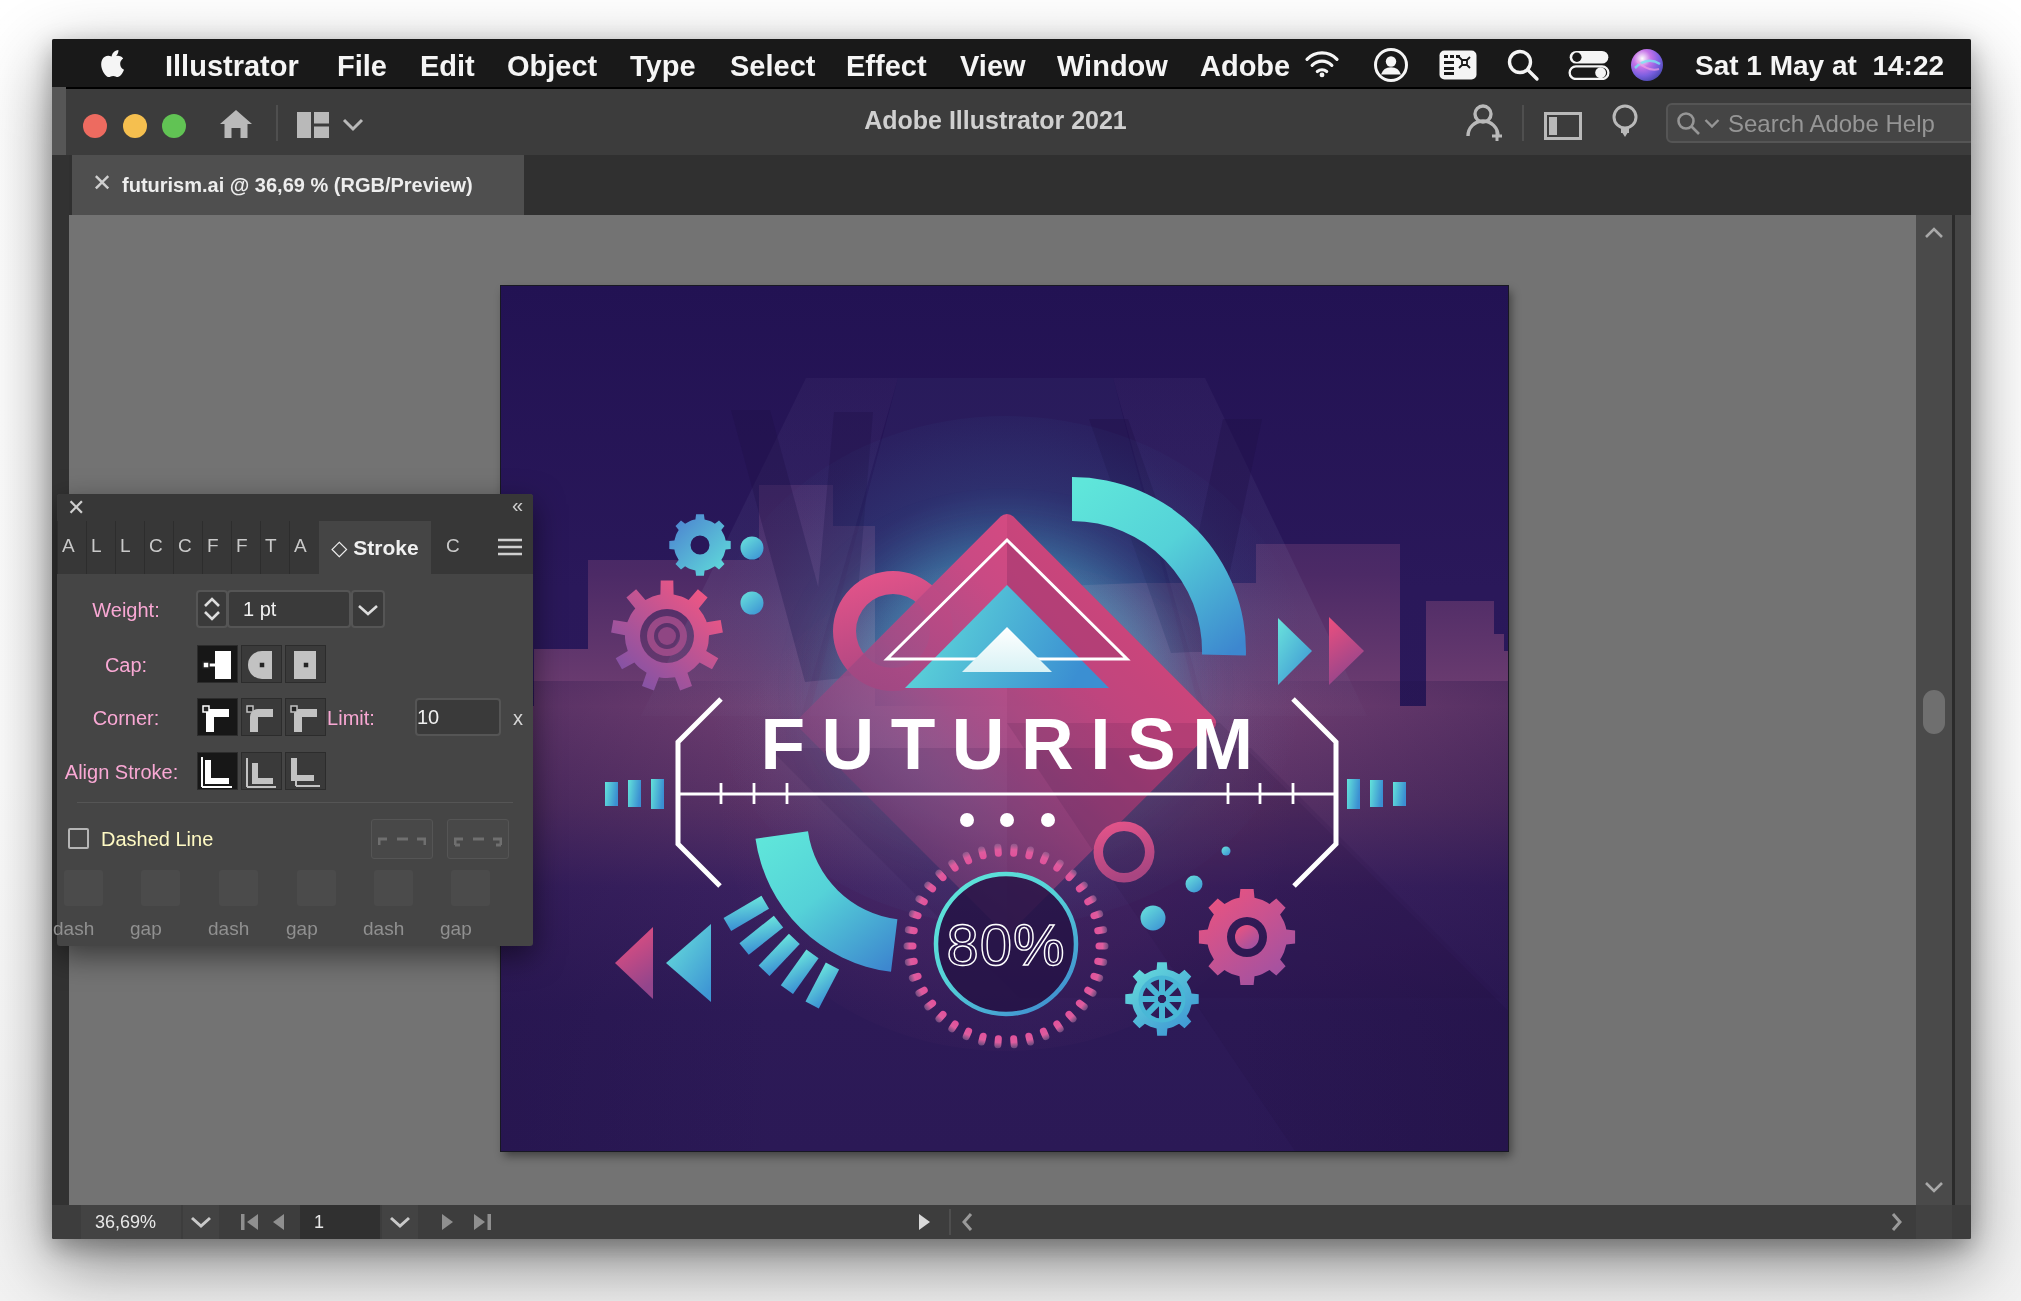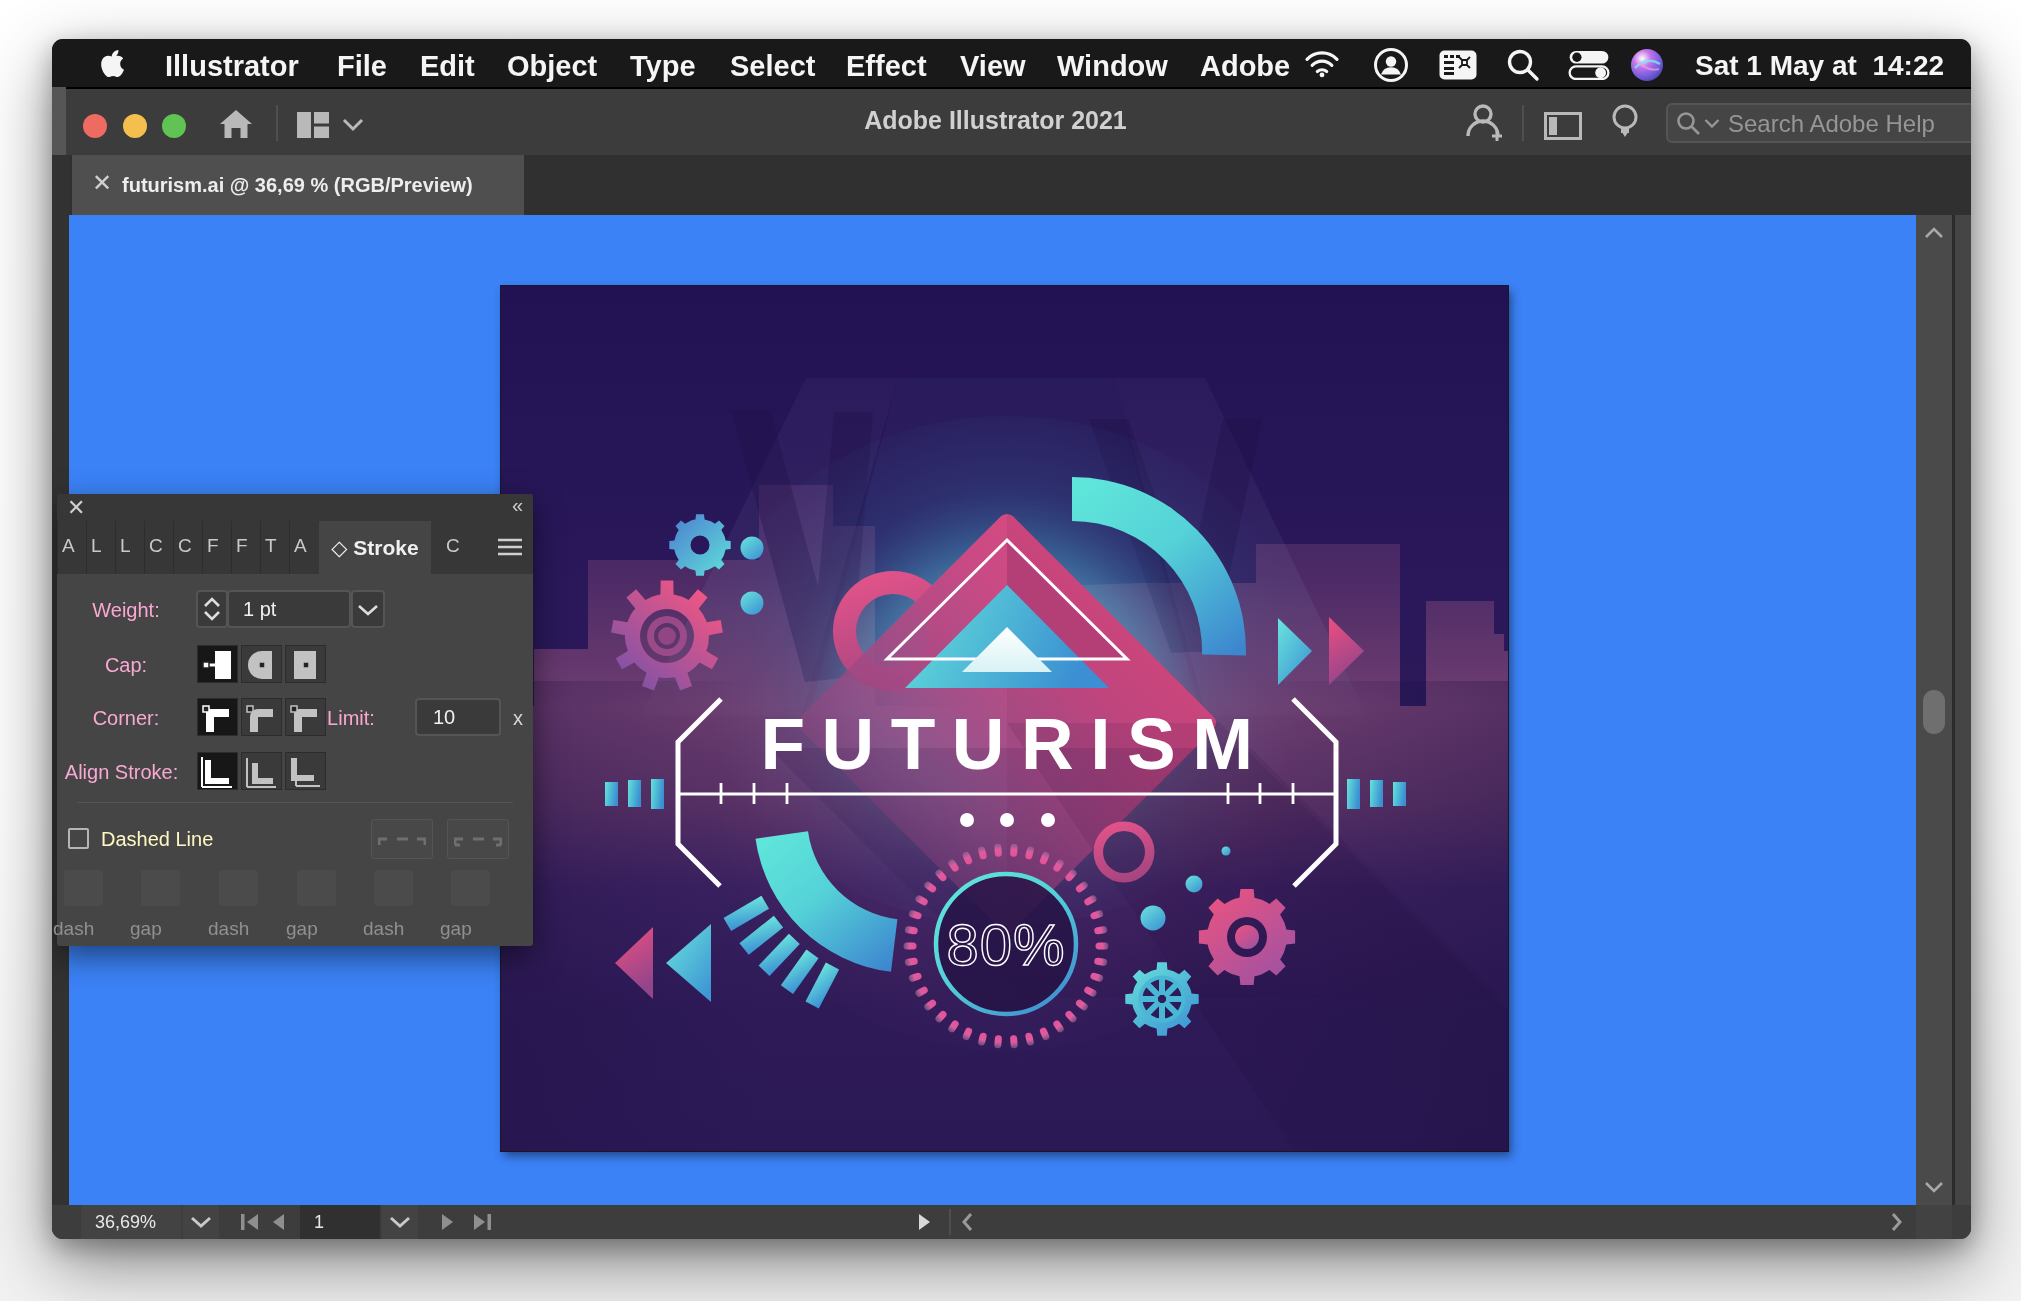--- a/index.html
+++ b/index.html
@@ -1,39 +1,39 @@
 <!DOCTYPE html>
 <html><head><meta charset="utf-8"><style>
 *{margin:0;padding:0;box-sizing:border-box}
 html,body{width:2021px;height:1301px;overflow:hidden;background:#fff;
  font-family:"Liberation Sans",sans-serif;-webkit-font-smoothing:antialiased}
 #stage{position:absolute;left:0;top:0;width:2021px;height:1301px;
  background:linear-gradient(180deg,#fff 0%,#fdfdfd 60%,#f2f2f2 100%)}
 #win{position:absolute;left:52px;top:39px;width:1919px;height:1200px;
- border-radius:11px;overflow:hidden;background:#565656;
+ border-radius:2px;overflow:hidden;background:#565656;
  box-shadow:0 25px 70px rgba(0,0,0,0.45),0 8px 25px rgba(0,0,0,0.28)}
 
 #menubar{position:absolute;left:0;top:0;width:100%;height:48px;background:#191919;
  color:#f5f5f5;font-size:29px}
 #menubar .it{position:absolute;top:11px;white-space:nowrap}
 
 #titlebar{position:absolute;left:14px;top:48px;width:100%;height:68px;background:#3c3c3c;
  border-top:2px solid #000000}
 .tl{position:absolute;top:25px;width:24px;height:24px;border-radius:50%}
 #wtitle{position:absolute;top:17px;left:-30px;width:100%;text-align:center;color:#d0d0d0;
  font-size:25px;font-weight:bold}
 #searchbox{position:absolute;left:1600px;top:14px;width:309px;height:40px;background:#454545;
  border:2px solid #555;border-radius:6px;color:#969696;font-size:24px;line-height:36px}
 
 #tabbar{position:absolute;left:17px;top:116px;right:0;height:60px;background:#303030}
 #doctab{position:absolute;left:3px;top:0;width:452px;height:60px;background:#4f4f4f;
  color:#ededed;font-size:20px;font-weight:bold;line-height:60px}
 #tabbar .x{position:absolute;left:20px;top:-2px;color:#cfcfcf;font-weight:normal;font-size:24px}
 
-#mainarea{position:absolute;left:0px;top:176px;width:1919px;height:1002px;background:#3b82f6}
+#mainarea{position:absolute;left:0px;top:176px;width:1919px;height:1002px;background:#737373}
 #leftstrip{position:absolute;left:0;top:116px;width:17px;height:1089px;background:#323232}
 #rightstrip{position:absolute;left:1900px;top:176px;width:19px;height:1029px;background:#454545;border-left:3px solid #2b2b2b}
 #vscroll{position:absolute;left:1864px;top:176px;width:36px;height:990px;background:#4a4a4a}
 #vthumb{position:absolute;left:7px;top:475px;width:22px;height:44px;background:#6f6f6f;border-radius:11px}
 .scar{position:absolute;color:#a8a8a8;font-size:26px;font-weight:bold}
 
 #art{position:absolute;left:449px;top:71px;width:1007px;height:865px;
  box-shadow:0 0 0 1px #181823,3px 5px 9px rgba(0,0,0,0.45)}
 
 #statusbar{position:absolute;left:0;top:1166px;width:1919px;height:34px;background:#3d3d3d;
@@ -502,21 +502,21 @@
             <rect x="5" y="7" width="6" height="6" fill="#242424" stroke="#c2c2c2" stroke-width="1.5"></rect>
           </svg>
         </div>
         <div class="pbtn" style="left:228px;top:204px">
           <svg class="" style="position:absolute;left:0px;top:0px;" width="41" height="38" viewBox="0 0 41 38">
             <path d="M8 33 V14 L12 10 H31 V18 H16 V33 Z" fill="#c2c2c2"></path>
             <rect x="5" y="7" width="6" height="6" fill="#242424" stroke="#c2c2c2" stroke-width="1.5"></rect>
           </svg>
         </div>
         <div class="plabel" style="left:240px;top:213px;width:108px">Limit:</div>
-        <div class="pctl" style="left:358px;top:204px;width:86px;height:38px;color:#f0f0f0;padding-left:16px;line-height:34px">10</div>
+        <div class="pctl" style="left:358px;top:204px;width:86px;height:38px;color:#f0f0f0;line-height:34px">10</div>
         <div style="position:absolute;left:456px;top:213px;color:#d6d6d6">x</div>
         <div class="plabel" style="left:0px;top:267px;width:129px">Align Stroke:</div>
         <div class="pbtn act" style="left:140px;top:258px">
           <svg class="" style="position:absolute;left:0px;top:0px;" width="41" height="38" viewBox="0 0 41 38">
             <path d="M7 31 V7 h6 v18 h18 v6 z" fill="#fff"></path>
             <path d="M4 34 V4 M4 34 H34" stroke="#fff" stroke-width="2"></path>
           </svg>
         </div>
         <div class="pbtn" style="left:184px;top:258px">
           <svg class="" style="position:absolute;left:0px;top:0px;" width="41" height="38" viewBox="0 0 41 38">

